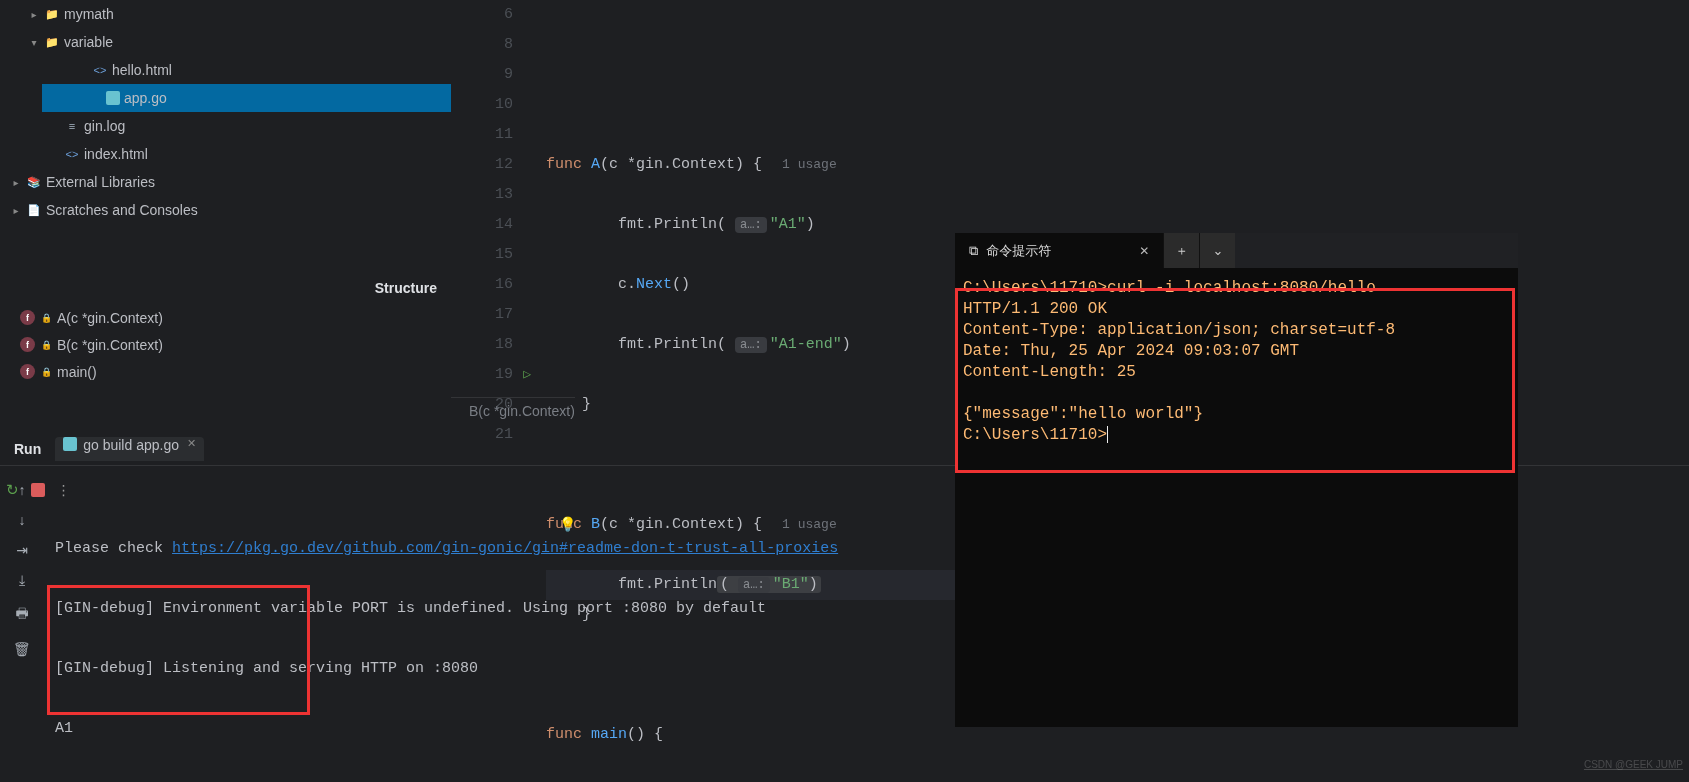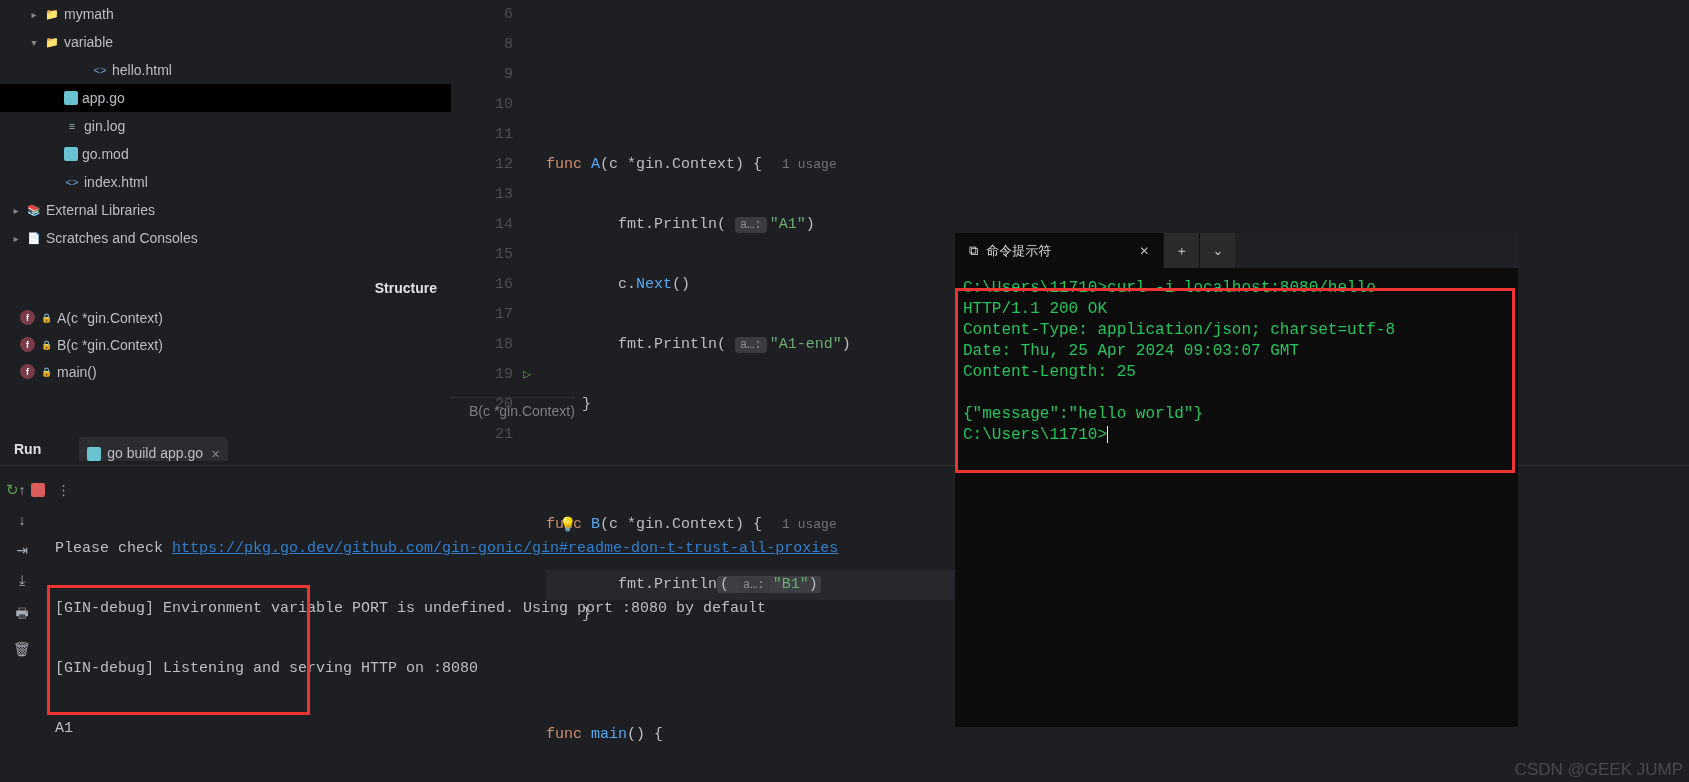--- a/index.html
+++ b/index.html
@@ -4,21 +4,21 @@
 <style>
 * { margin:0; padding:0; box-sizing:border-box; }
 body {
   background:#1e1f22; color:#bcbec4;
   font-family:'Segoe UI',Arial,sans-serif; font-size:14px;
   width:1689px; height:782px; overflow:hidden; position:relative;
 }
 
 .file-tree { position:absolute; left:0; top:0; width:451px; height:275px; }
 .tree-item { display:flex; align-items:center; height:28px; padding-left:5px; gap:4px; cursor:pointer; }
-.tree-item.sel { background:#000000; }
+.tree-item.sel { background:#0369a1;margin-left:42px; }
 .chev { width:12px; font-size:10px; color:#888; display:inline-block; text-align:center; }
 .chev.none { visibility:hidden; }
 .ficon { width:16px; height:16px; display:flex; align-items:center; justify-content:center; font-size:11px; }
 .ficon.folder { color:#a9b7c6; }
 .ficon.html { color:#6b9dd6; }
 .ficon.go { width:14px; height:14px; background:#69c3d0; border-radius:2px; }
 .ficon.log { color:#a9b7c6; }
 .ficon.index { color:#6b9dd6; }
 .tree-item .lbl { color:#bcbec4; }
 .ind1 { padding-left:28px; } .ind2 { padding-left:48px; } .ind3 { padding-left:76px; } .ind0 { padding-left:10px; }
@@ -41,42 +41,42 @@
 .usage-hint { color:#6f737a; font-size:13px; margin-left:20px; }
 .bulb { position:absolute; left:13px; color:#f2c55c; font-size:14px; }
 .line-hl { background:#26282e; display:inline-block; min-width:720px; }
 .caret-line { background:#3d3f43; border-radius:3px; padding:0 3px; }
 
 .crumb { position:absolute; left:451px; top:397px; height:26px; padding-left:18px; color:#7a7e85; font-size:14px; display:flex; align-items:center; border-top:1px solid #333437; }
 
 .run-panel { position:absolute; left:0; top:432px; right:0; bottom:0; }
 .run-tabs { height:34px; display:flex; align-items:center; padding-left:14px; gap:14px; border-bottom:1px solid #333437; }
 .run-title { font-weight:600; color:#dfe1e5; }
-.run-tab { display:flex; align-items:flex-end; gap:6px; color:#bcbec4; background:#2b2d30; height:24px; padding:0 8px; border-radius:4px 4px 0 0;margin-left:24px; }
+.run-tab { display:flex; align-items:flex-start; gap:6px; color:#bcbec4; background:#2b2d30; height:24px; padding:0 8px; border-radius:4px 4px 0 0; }
 .run-tab .close-x { color:#888; font-size:11px; margin-left:2px; }
 .run-toolbar { position:absolute; left:6px; top:50px; width:32px; display:flex; flex-direction:column; align-items:center; gap:14px; }
 .run-toolbar div { color:#a7adb5; font-size:14px; }
 .run-top-ctrl { position:absolute; left:6px; top:48px; display:flex; gap:12px; align-items:center; height:20px; }
 .reload-i { color:#5b9e4d; font-size:15px; }
 .stop-i { width:14px; height:14px; background:#db5c5c; border-radius:2px; }
 .dots-i { color:#999; }
 .console { position:absolute; left:55px; top:72px; right:0; font-family:Consolas,'Courier New',monospace; font-size:15px; line-height:30px; color:#bcbec4; white-space:pre; }
 .console .link { color:#2f7ed0; text-decoration:underline; }
 .redbox1 { position:absolute; border:3px solid #e33; left:47px; top:153px; width:263px; height:130px; z-index:5; }
 
 .term { position:absolute; left:955px; top:233px; width:563px; height:494px; background:#0c0c0c; }
 .term-tabs { height:35px; background:#202124; display:flex; align-items:center; }
 .term-tab { display:flex; align-items:center; gap:8px; height:100%; padding:0 14px; color:#dcdcdc; background:#0c0c0c; font-size:13px; }
 .term-tab .x { margin-left:80px; color:#bbb; font-size:12px; }
 .term-actions { display:flex; height:100%; }
 .term-actions div { width:36px; display:flex; align-items:center; justify-content:center; color:#ccc; font-size:13px; background:#2b2b2b; border-left:1px solid #111; }
-.term-body { position:relative; padding:10px 8px; font-family:Consolas,'Courier New',monospace; font-size:16px; line-height:21px; color:#22c55e; white-space:pre; }
+.term-body { position:relative; padding:10px 8px; font-family:Consolas,'Courier New',monospace; font-size:16px; line-height:21px; color:#fdba74; white-space:pre; }
 .redbox2 { position:absolute; border:3px solid #e33; left:0px; top:55px; width:560px; height:185px; z-index:5; }
 .cursor { display:inline-block; width:1px; height:17px; background:#eee; vertical-align:middle; }
-.watermark { position:absolute; right:6px; bottom:2px; color:rgba(200,200,200,0.25); font-size:17px; }
+.watermark { position:absolute; right:6px; bottom:12px; color:rgba(200,200,200,0.25); font-size:10px;text-decoration:underline; }
 </style>
 </head>
 <body>
 
 <div class="file-tree">
   <div class="tree-item ind1">
       <span class="chev">▸</span>
       <span class="ficon folder">📁</span>
       <span class="lbl">mymath</span>
     </div>
@@ -92,25 +92,20 @@
     </div>
   <div class="tree-item ind2 sel">
       <span class="chev none">·</span>
       <span class="ficon go"></span>
       <span class="lbl">app.go</span>
     </div>
   <div class="tree-item ind2">
       <span class="chev none">·</span>
       <span class="ficon log">≡</span>
       <span class="lbl">gin.log</span>
-    </div>
-  <div class="tree-item ind2">
-      <span class="chev none">·</span>
-      <span class="ficon go"></span>
-      <span class="lbl">go.mod</span>
     </div>
   <div class="tree-item ind2">
       <span class="chev none">·</span>
       <span class="ficon index">&lt;&gt;</span>
       <span class="lbl">index.html</span>
     </div>
   <div class="tree-item ind0">
       <span class="chev">▸</span>
       <span class="ficon">📚</span>
       <span class="lbl">External Libraries</span>

